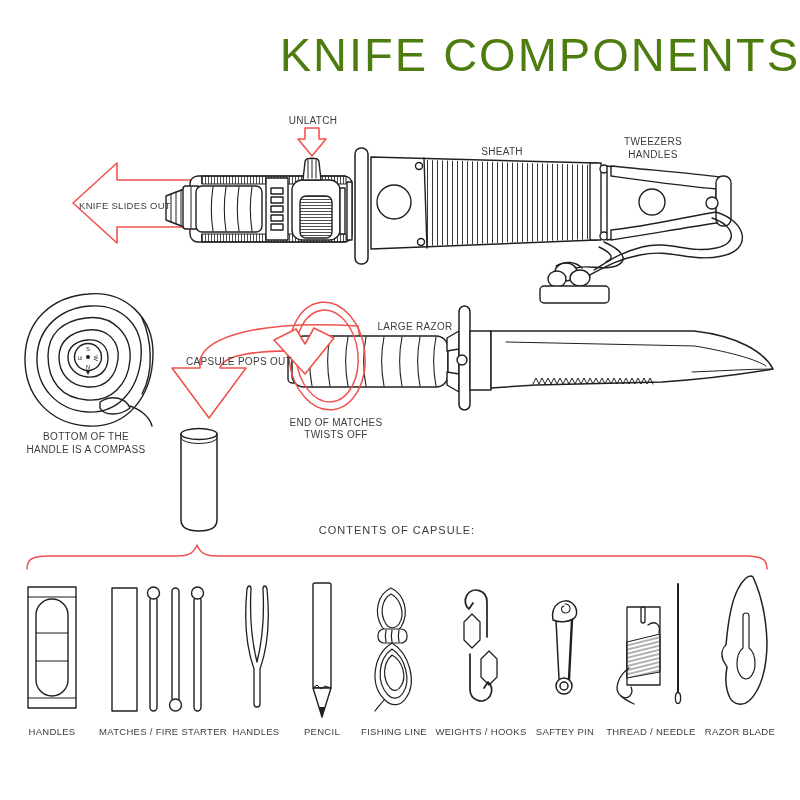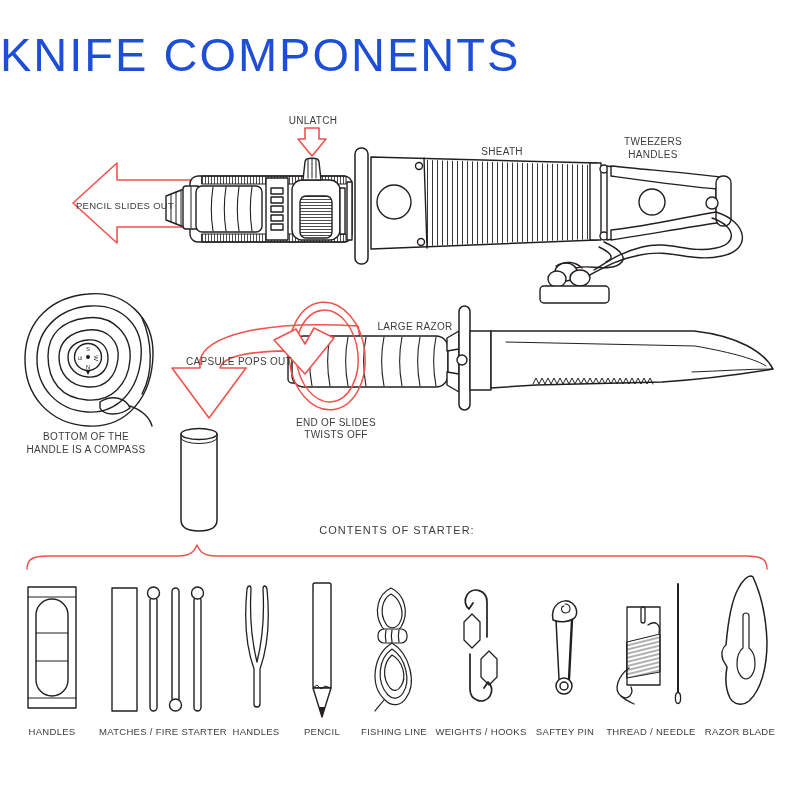--- a/index.html
+++ b/index.html
@@ -1,19 +1,19 @@
 <!DOCTYPE html>
 <html><head>
 <meta charset="utf-8">
 <style>
   html,body{margin:0;padding:0;background:#ffffff;}
   .stage{position:relative;width:800px;height:800px;overflow:hidden;background:#fff;
          font-family:"Liberation Sans",sans-serif;}
-  .title{position:absolute;top:27px;left:0;width:100%;text-align:left;
-         font-size:47px;font-weight:300;letter-spacing:2px;color:#1d4ed8;}
+  .title{position:absolute;top:27px;left:0;width:100%;text-align:right;
+         font-size:47px;font-weight:300;letter-spacing:2px;color:#4d7c0f;}
   svg.art{position:absolute;top:0;left:0;}
   .lbl{position:absolute;transform:translateX(-50%);font-size:10px;letter-spacing:.3px;
        color:#3c3c3c;white-space:nowrap;text-align:right;}
   .lbl.sm{font-size:9.5px;}
   .lbl.heading{font-size:11px;letter-spacing:1px;}
 </style>
 </head>
 <body>
 
 <div class="stage">
@@ -234,33 +234,33 @@
         <path d="M753,577 C760,592 766,615 767,642 C767,668 761,690 749,701 C743,706 734,705 730,698
                  C726,690 725,678 727,667 L723,660 C721,654 722,648 726,645 C728,622 732,600 738,589
                  C742,581 749,573 753,577 Z" stroke-width="1.5"></path>
         <path d="M743,616 C743,612 749,612 749,616 L749,648 C753,651 755,657 755,664 C755,673 750,679 746,679
                  C742,679 737,673 737,664 C737,657 739,651 743,648 Z" stroke-width="1.2"></path>
       </g>
     </g>
   </svg>
 
   <div class="lbl" style="left:313px;top:115px">UNLATCH</div>
-  <div class="lbl sm" style="left:125px;top:200px">PENCIL SLIDES OUT</div>
+  <div class="lbl sm" style="left:125px;top:200px">KNIFE SLIDES OUT</div>
   <div class="lbl" style="left:502px;top:146px">SHEATH</div>
   <div class="lbl" style="left:653px;top:136px">TWEEZERS</div>
   <div class="lbl" style="left:653px;top:149px">HANDLES</div>
 
   <div class="lbl" style="left:415px;top:321px">LARGE RAZOR</div>
   <div class="lbl" style="left:239px;top:356px">CAPSULE POPS OUT</div>
-  <div class="lbl" style="left:336px;top:417px">END OF SLIDES</div>
+  <div class="lbl" style="left:336px;top:417px">END OF MATCHES</div>
   <div class="lbl" style="left:336px;top:429px">TWISTS OFF</div>
   <div class="lbl" style="left:86px;top:431px">BOTTOM OF THE</div>
   <div class="lbl" style="left:86px;top:444px">HANDLE IS A COMPASS</div>
 
-  <div class="lbl heading" style="left:397px;top:524px">CONTENTS OF STARTER:</div>
+  <div class="lbl heading" style="left:397px;top:524px">CONTENTS OF CAPSULE:</div>
 
   <div class="lbl sm" style="left:52px;top:726px">HANDLES</div>
   <div class="lbl sm" style="left:163px;top:726px">MATCHES / FIRE STARTER</div>
   <div class="lbl sm" style="left:256px;top:726px">HANDLES</div>
   <div class="lbl sm" style="left:322px;top:726px">PENCIL</div>
   <div class="lbl sm" style="left:394px;top:726px">FISHING LINE</div>
   <div class="lbl sm" style="left:481px;top:726px">WEIGHTS / HOOKS</div>
   <div class="lbl sm" style="left:565px;top:726px">SAFTEY PIN</div>
   <div class="lbl sm" style="left:651px;top:726px">THREAD / NEEDLE</div>
   <div class="lbl sm" style="left:740px;top:726px">RAZOR BLADE</div>

